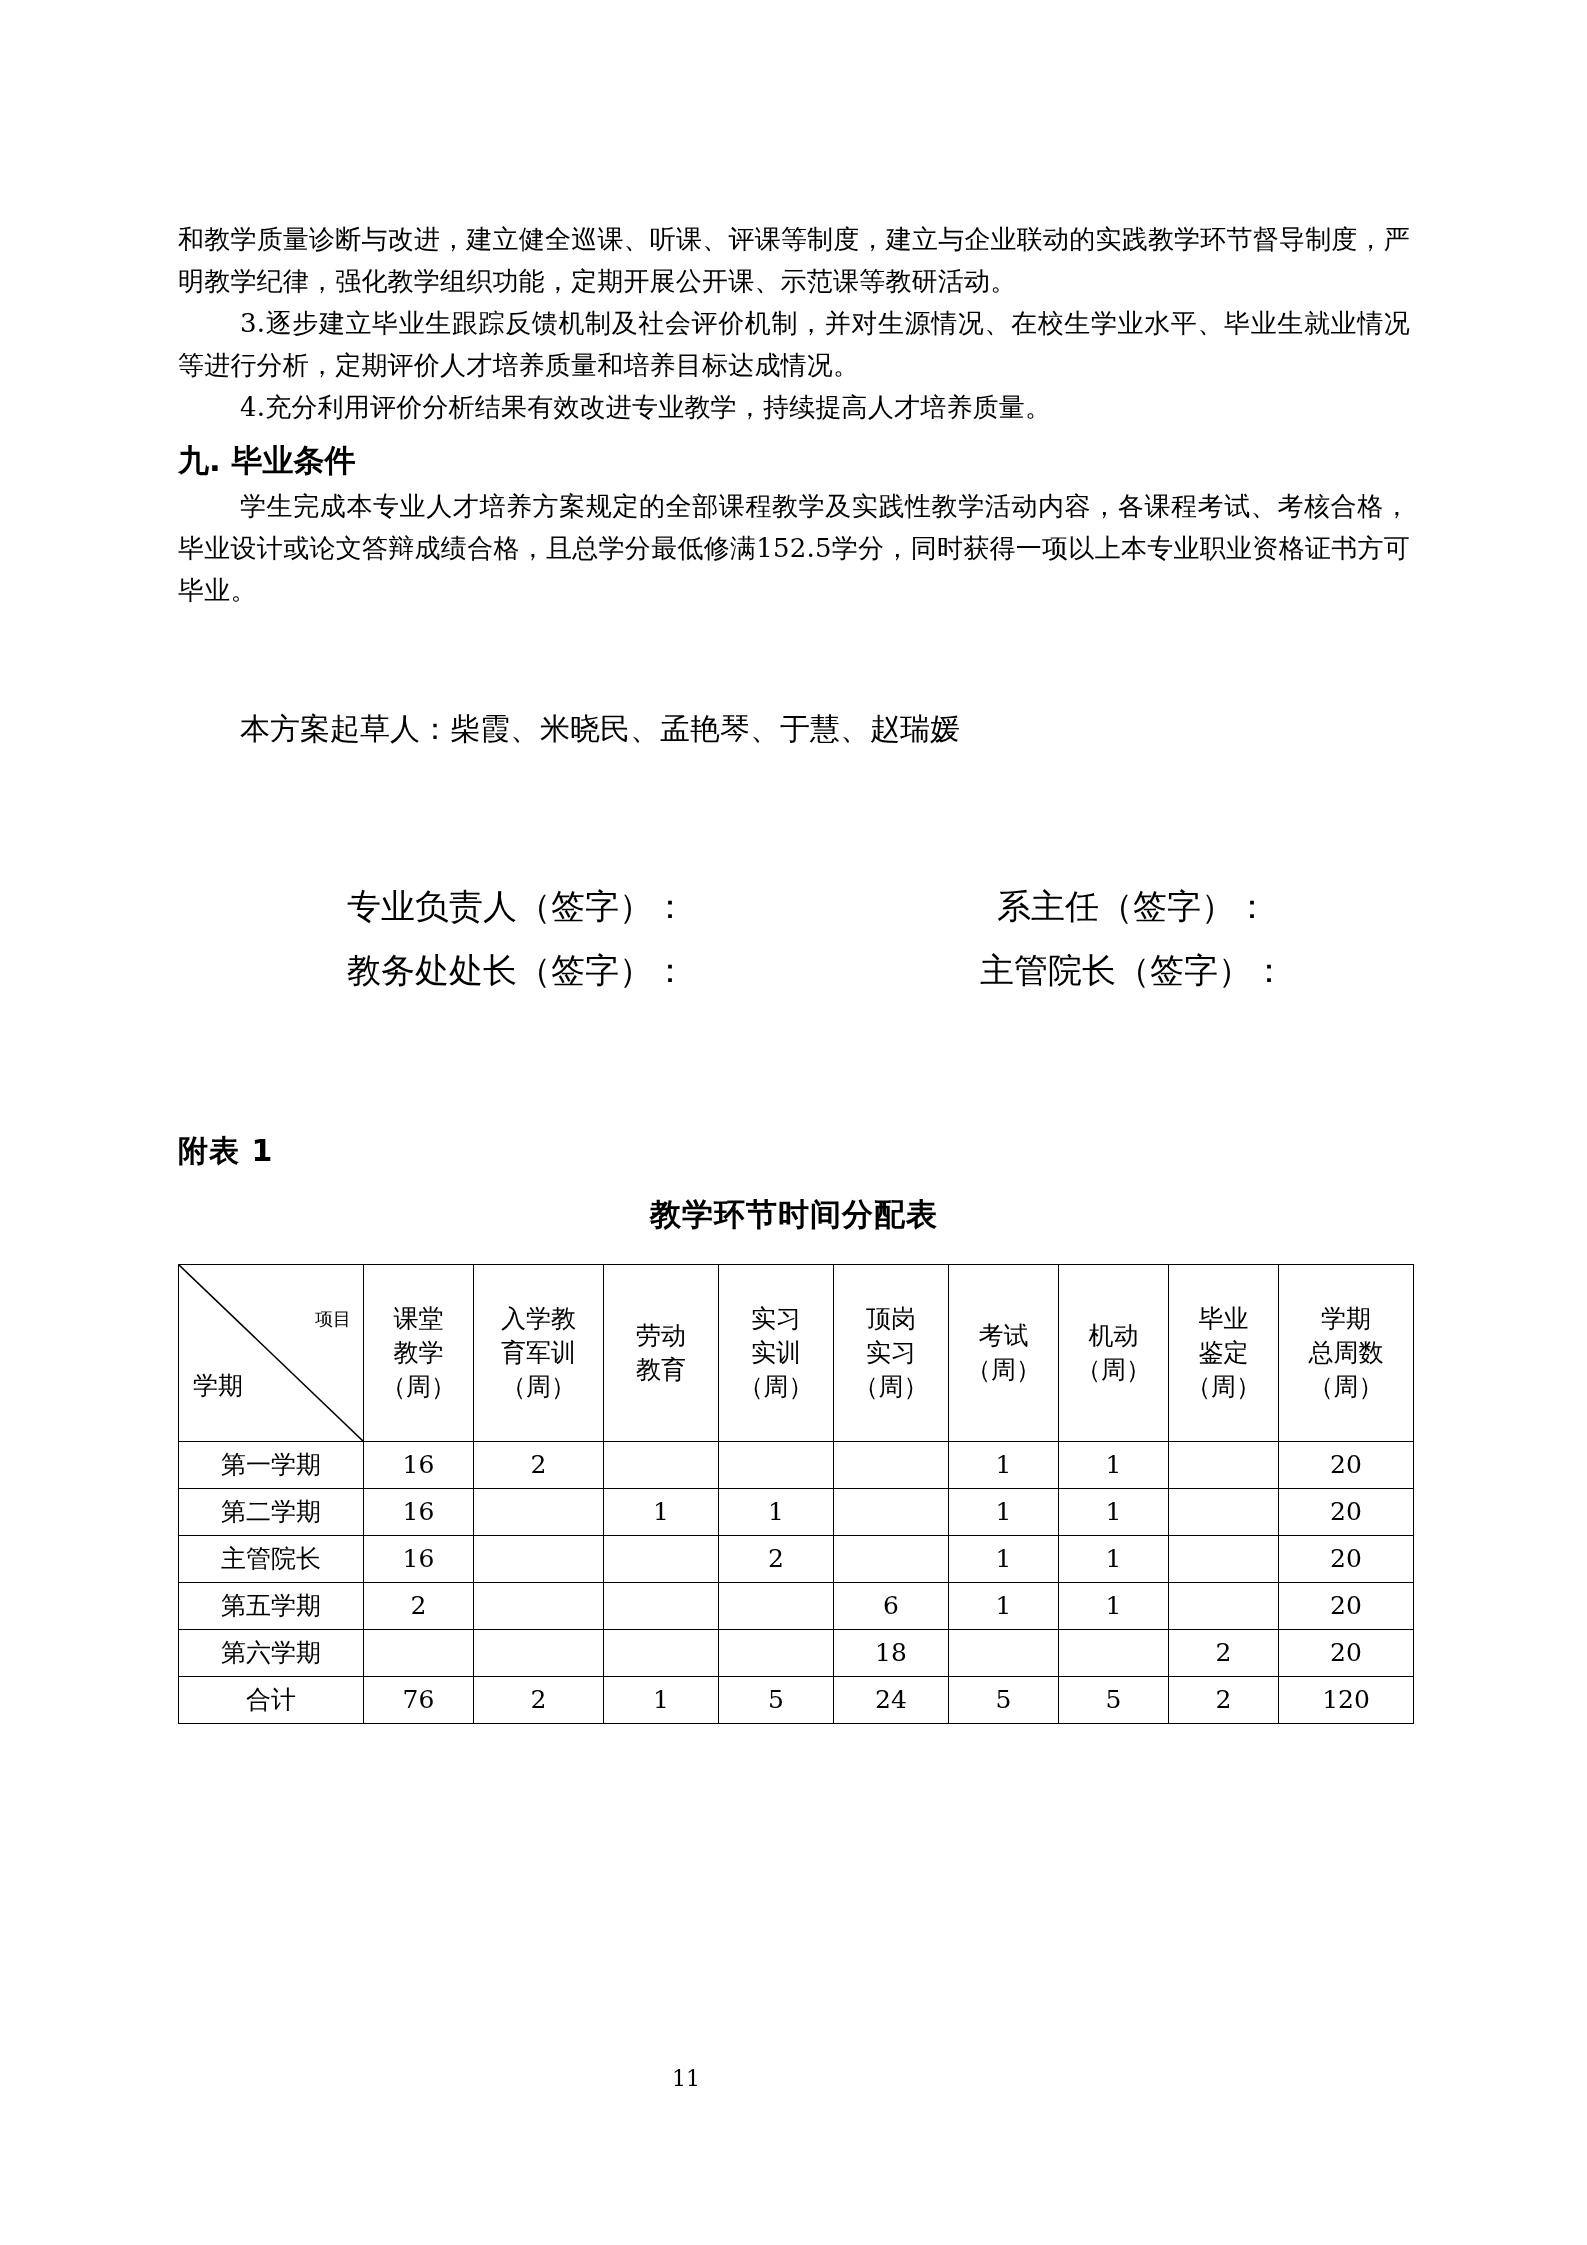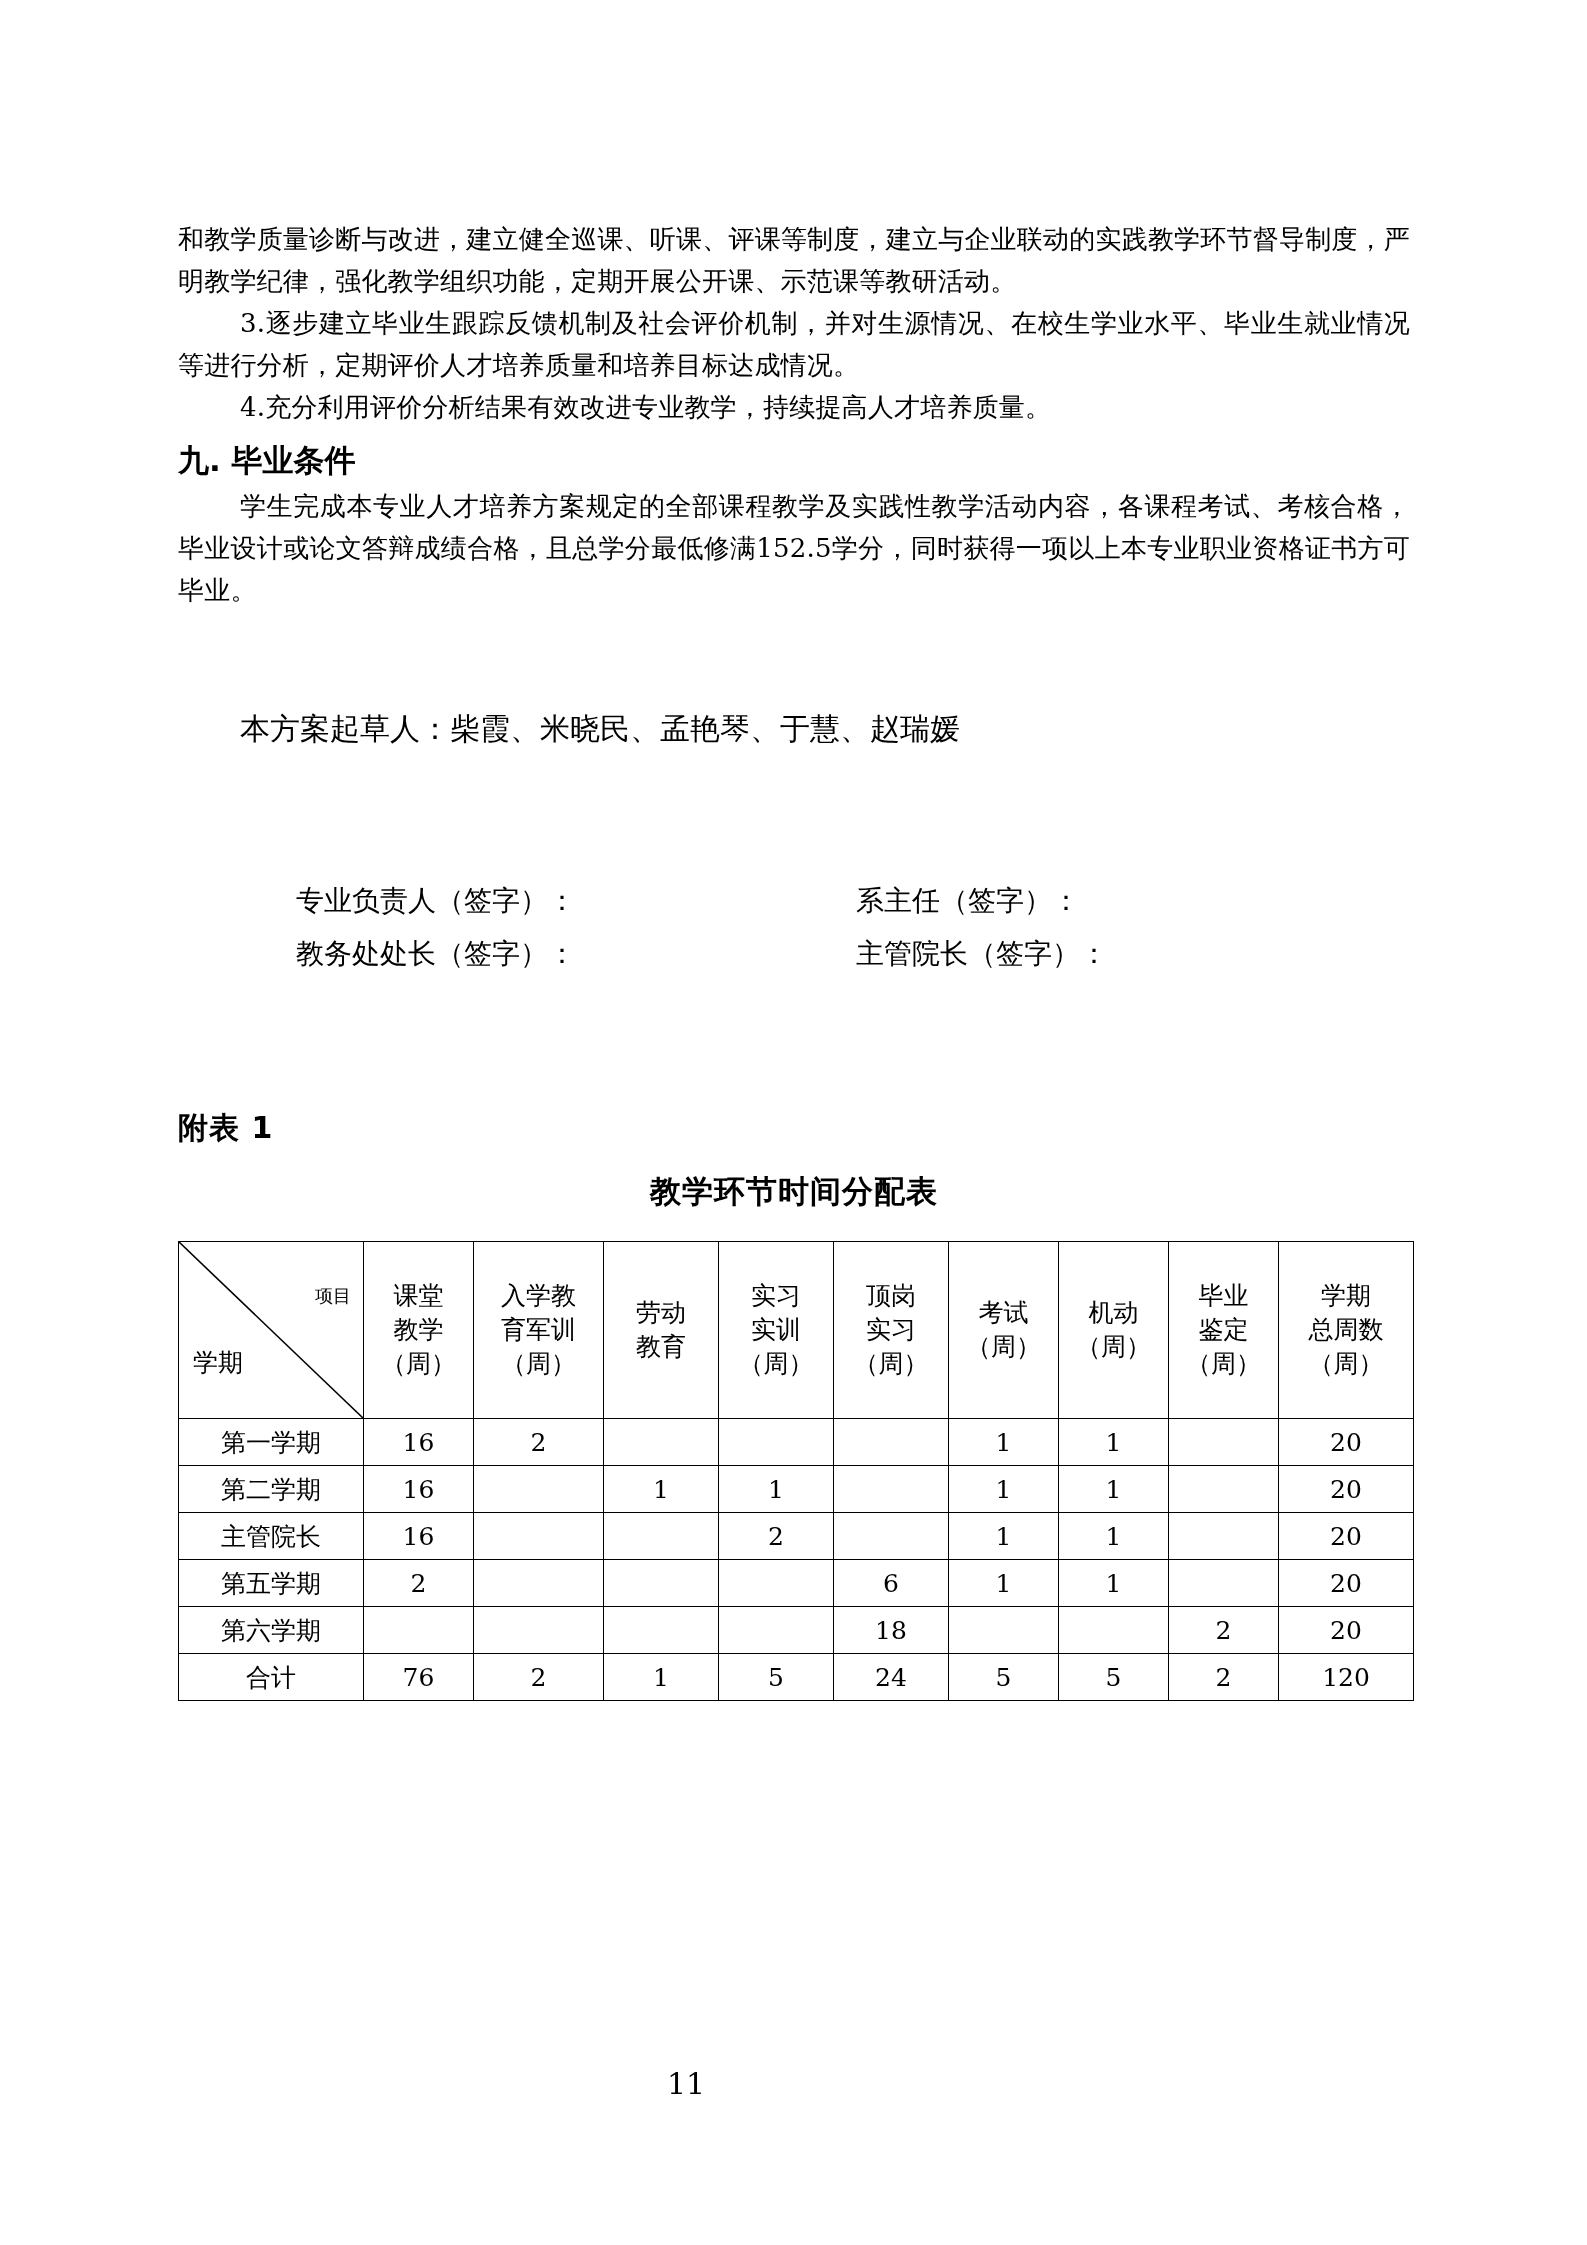--- a/index.html
+++ b/index.html
@@ -54,22 +54,23 @@
     line-height: 1.62;
     text-indent: 62px;
   }
 
   .signature-block {
     margin-top: 120px;
     width: 1232px;
   }
   .sig-row {
     display: flex;
-    font-size: 28px;
+    font-size: 34px;
     line-height: 1.9;
+    text-align: center;
   }
   .sig-left {
     width: 560px;
     padding-left: 118px;
     box-sizing: border-box;
   }
   .sig-right {
     flex: 1;
     padding-left: 118px;
     box-sizing: border-box;
@@ -136,21 +137,21 @@
   }
   .hdr-multi span { display: block; }
   .rowlabel { font-size: 25px; }
 
   .page-number {
     position: absolute;
     left: 0;
     top: 2066px;
     width: 1372px;
     text-align: center;
-    font-size: 30px;
+    font-size: 22px;
     font-family: "DejaVu Serif", "Liberation Serif", serif;
   }
 </style>
 </head>
 <body>
 
 <div class="page">
   <div class="content">
 
     <p class="body-text">和教学质量诊断与改进，建立健全巡课、听课、评课等制度，建立与企业联动的实践教学环节督导制度，严明教学纪律，强化教学组织功能，定期开展公开课、示范课等教研活动。</p>

